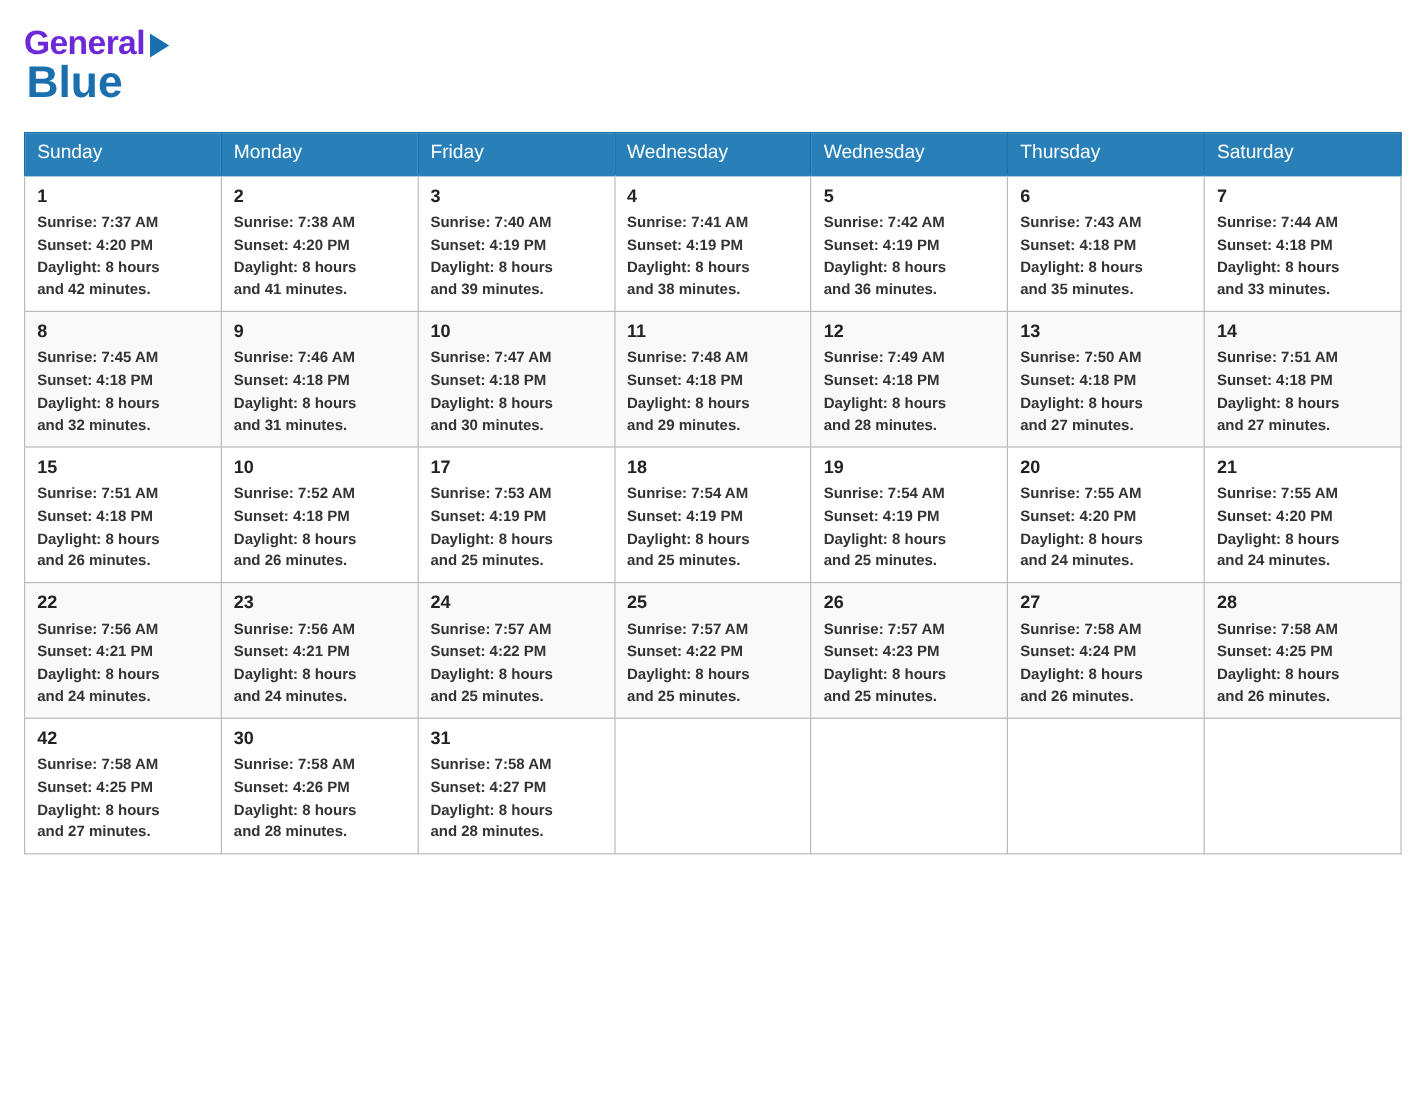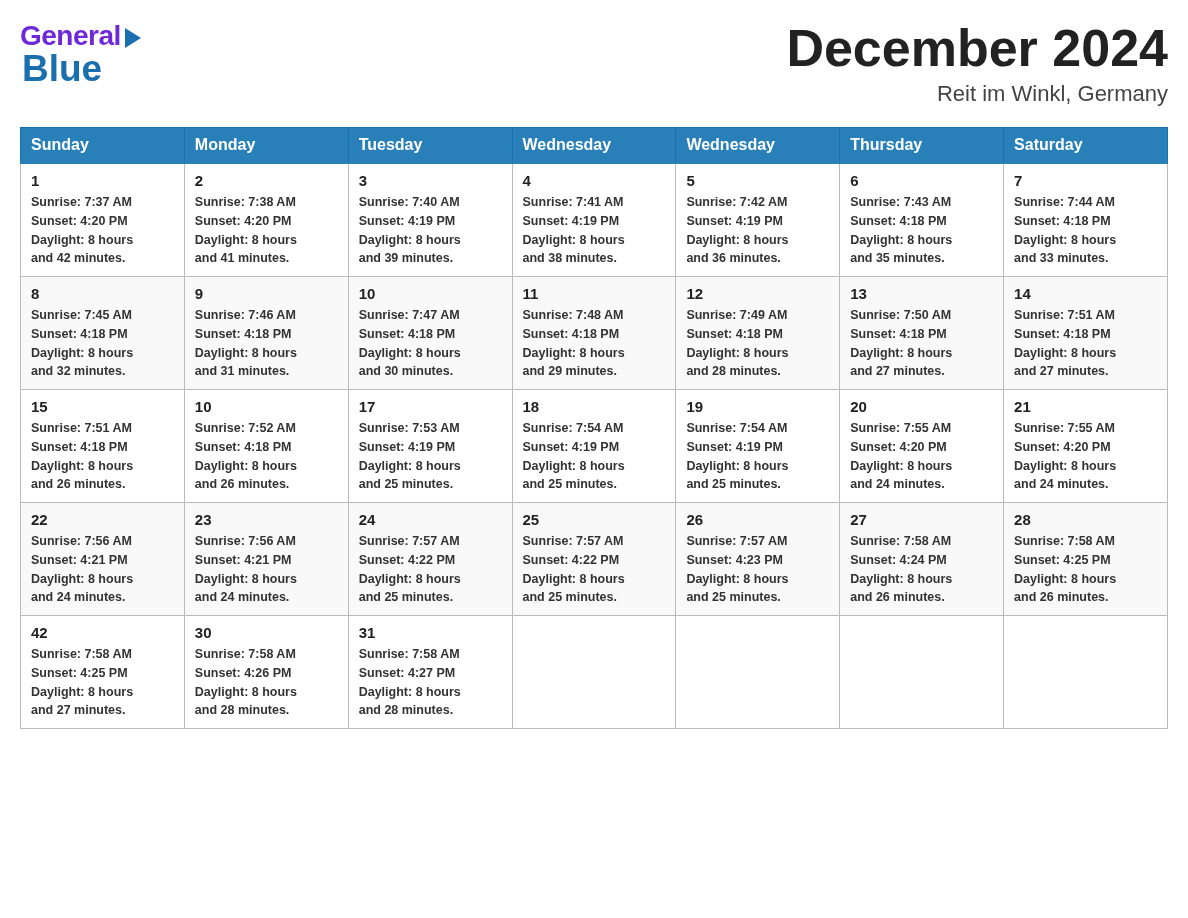--- a/index.html
+++ b/index.html
@@ -63,21 +63,21 @@
     }
     .calendar-table {
       width: 100%;
       border-collapse: collapse;
       table-layout: fixed;
     }
     .calendar-table th {
       background-color: #2980b9;
       color: #fff;
       font-size: 16px;
-      font-weight: bold;
+      font-weight: normal;
       padding: 8px 10px;
       text-align: left;
       border: 1px solid #1a6faf;
     }
     .calendar-table td {
       vertical-align: top;
       padding: 8px 10px;
       border: 1px solid #bbb;
       font-size: 13px;
       color: #333;
@@ -112,32 +112,28 @@
 <body>
 
 <div class="header-area">
   <div class="logo">
     <div class="logo-top">
       <span class="logo-general">General</span>
       <div class="logo-arrow"></div>
     </div>
     <span class="logo-blue">Blue</span>
   </div>
-  <div class="title-area">
-    <div class="month-title">December 2024</div>
-    <div class="subtitle">Reit im Winkl, Germany</div>
-  </div>
 </div>
 
 <table class="calendar-table">
   <thead>
     <tr>
       <th>Sunday</th>
       <th>Monday</th>
-      <th>Tuesday</th>
+      <th>Friday</th>
       <th>Wednesday</th>
       <th>Wednesday</th>
       <th>Thursday</th>
       <th>Saturday</th>
     </tr>
   </thead>
   <tbody id="calendar-body">
   <tr class="row-border-top">
         <td>
           <div class="day-number">1</div>

